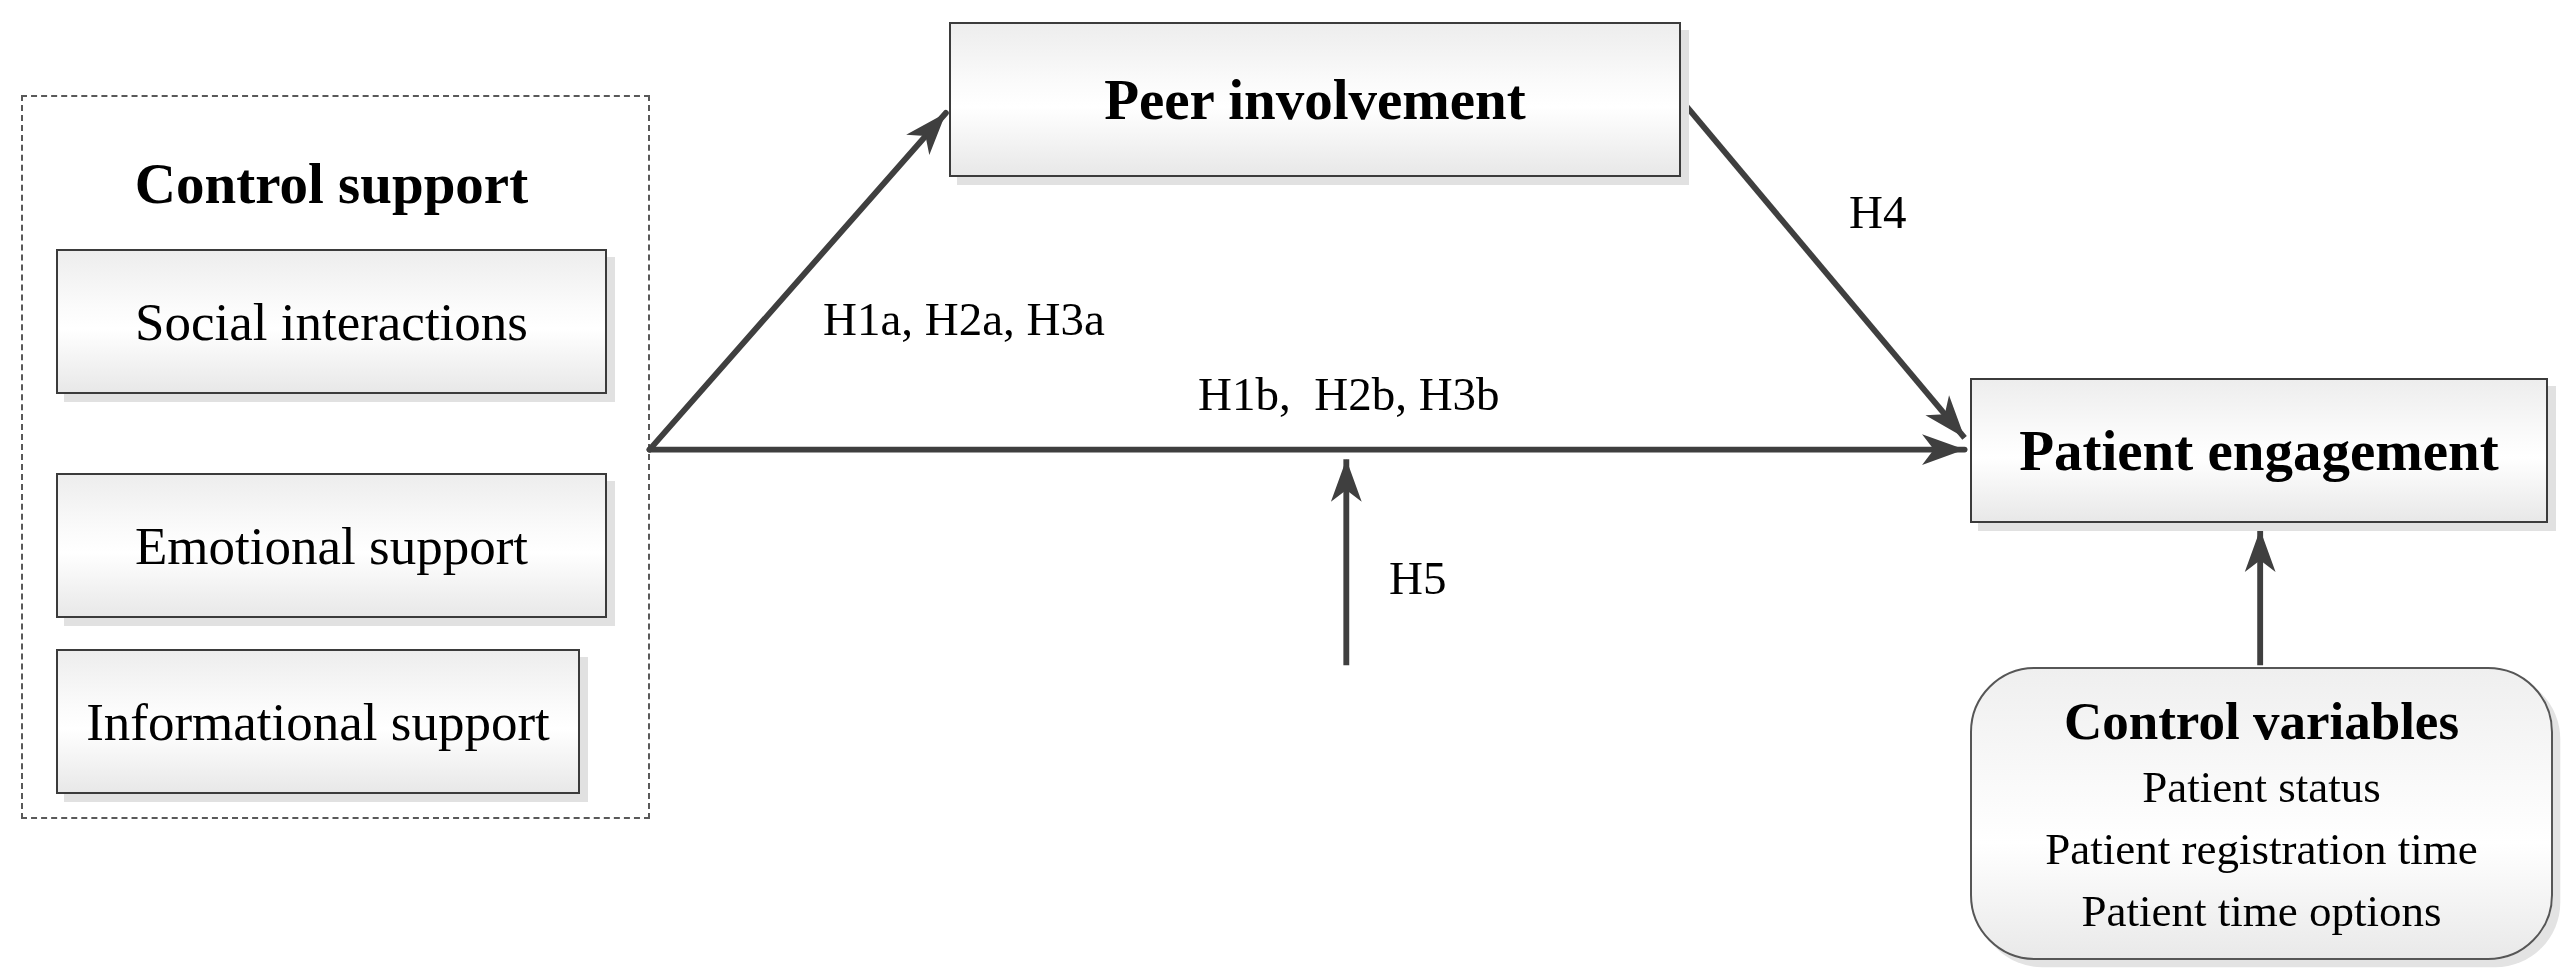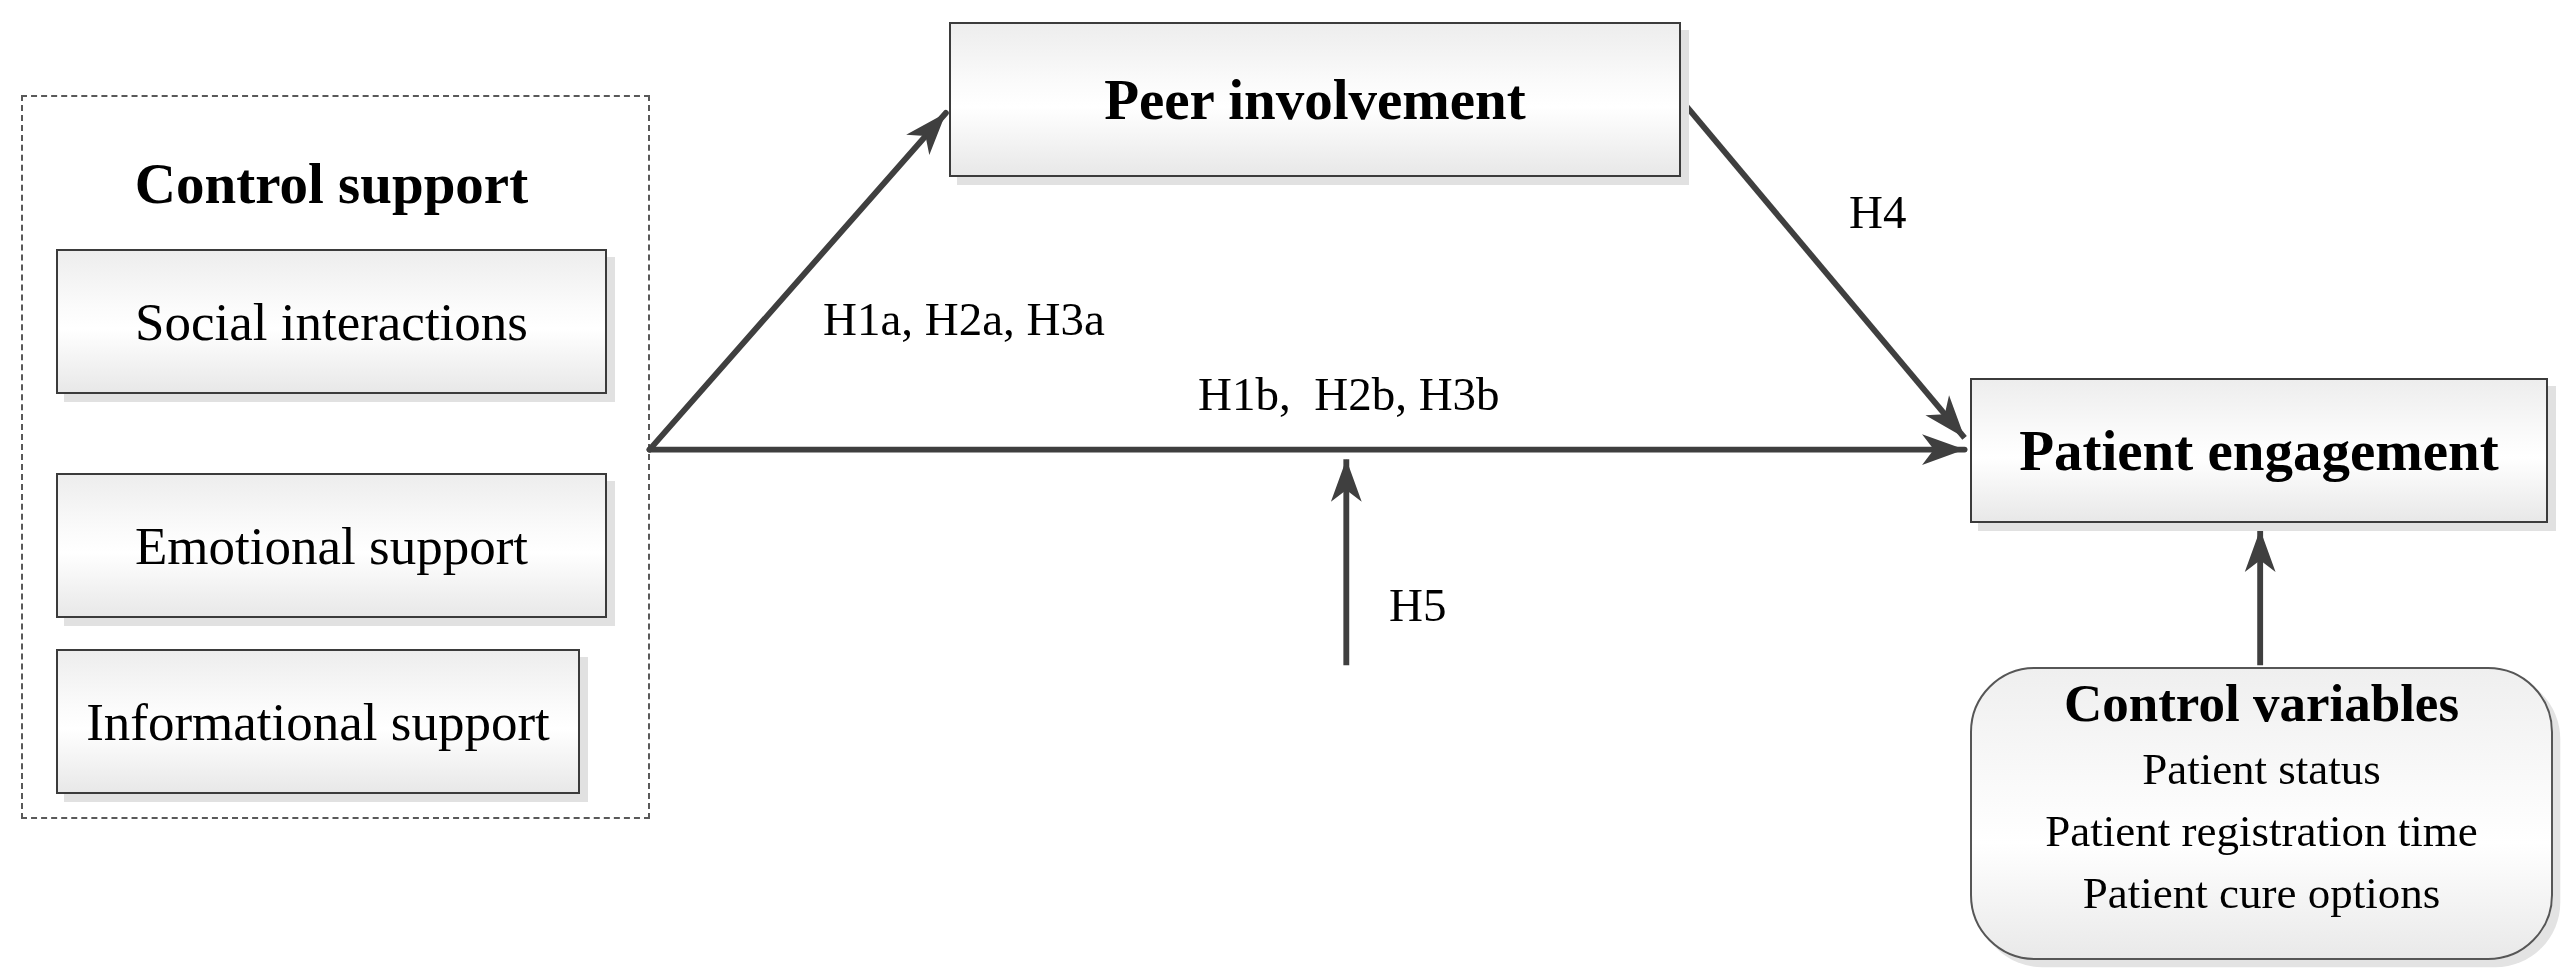--- a/index.html
+++ b/index.html
@@ -71,38 +71,38 @@
     width: 583px; height: 293px;
     border: 2.2px solid #565656;
     border-radius: 65px;
     background: linear-gradient(180deg, #efefef 0%, #fbfbfb 45%, #ffffff 60%, #e9e9e9 100%);
     box-shadow: 7.3px 7.3px 0 #e3e3e3;
     box-sizing: border-box;
     z-index: 10;
     display: flex;
     flex-direction: column;
     align-items: center;
-    padding-top: 0;
+    padding-top: 18px;
     text-align: center;
   }
   .cv-title { font-size: 53px; font-weight: bold; line-height: 69px; white-space: nowrap; }
   .cv-item  { font-size: 45px; line-height: 62px; white-space: nowrap; }
 
   
   .h-label {
     position: absolute;
     font-size: 47px;
     line-height: 47px;
     z-index: 20;
     white-space: pre;
   }
   .h-label-h1a { left: 823px; top: 296px; }
   .h-label-h1b { left: 1198px; top: 371px; }
   .h-label-h4  { left: 1849px; top: 189px; }
-  .h-label-h5  { left: 1389px; top: 582px; }
+  .h-label-h5  { left: 1389px; top: 555px; }
 </style>
 </head>
 <body>
 
 <div id="canvas">
 
   <svg id="arrow-layer" viewBox="0 0 3511 1328" xmlns="http://www.w3.org/2000/svg">
     <defs>
       <marker id="stealth" viewBox="0 0 60 44" refX="59" refY="22" markerWidth="60" markerHeight="44" orient="auto" markerUnits="userSpaceOnUse">
         <path d="M59,22 L1,1 L17,22 L1,43 Z" fill="#3f3f3f"></path>
@@ -132,21 +132,21 @@
     <span>Peer involvement</span>
   </div>
   <div class="node heading box-patient-engagement">
     <span>Patient engagement</span>
   </div>
 
   <div class="box-control-variables">
     <div class="cv-title">Control variables</div>
     <div class="cv-item">Patient status</div>
     <div class="cv-item">Patient registration time</div>
-    <div class="cv-item">Patient cure options</div>
+    <div class="cv-item">Patient time options</div>
   </div>
 
   <div class="h-label h-label-h1a">H1a, H2a, H3a</div>
   <div class="h-label h-label-h1b">H1b,  H2b, H3b</div>
   <div class="h-label h-label-h4">H4</div>
   <div class="h-label h-label-h5">H5</div>
 
 </div>
 
 

